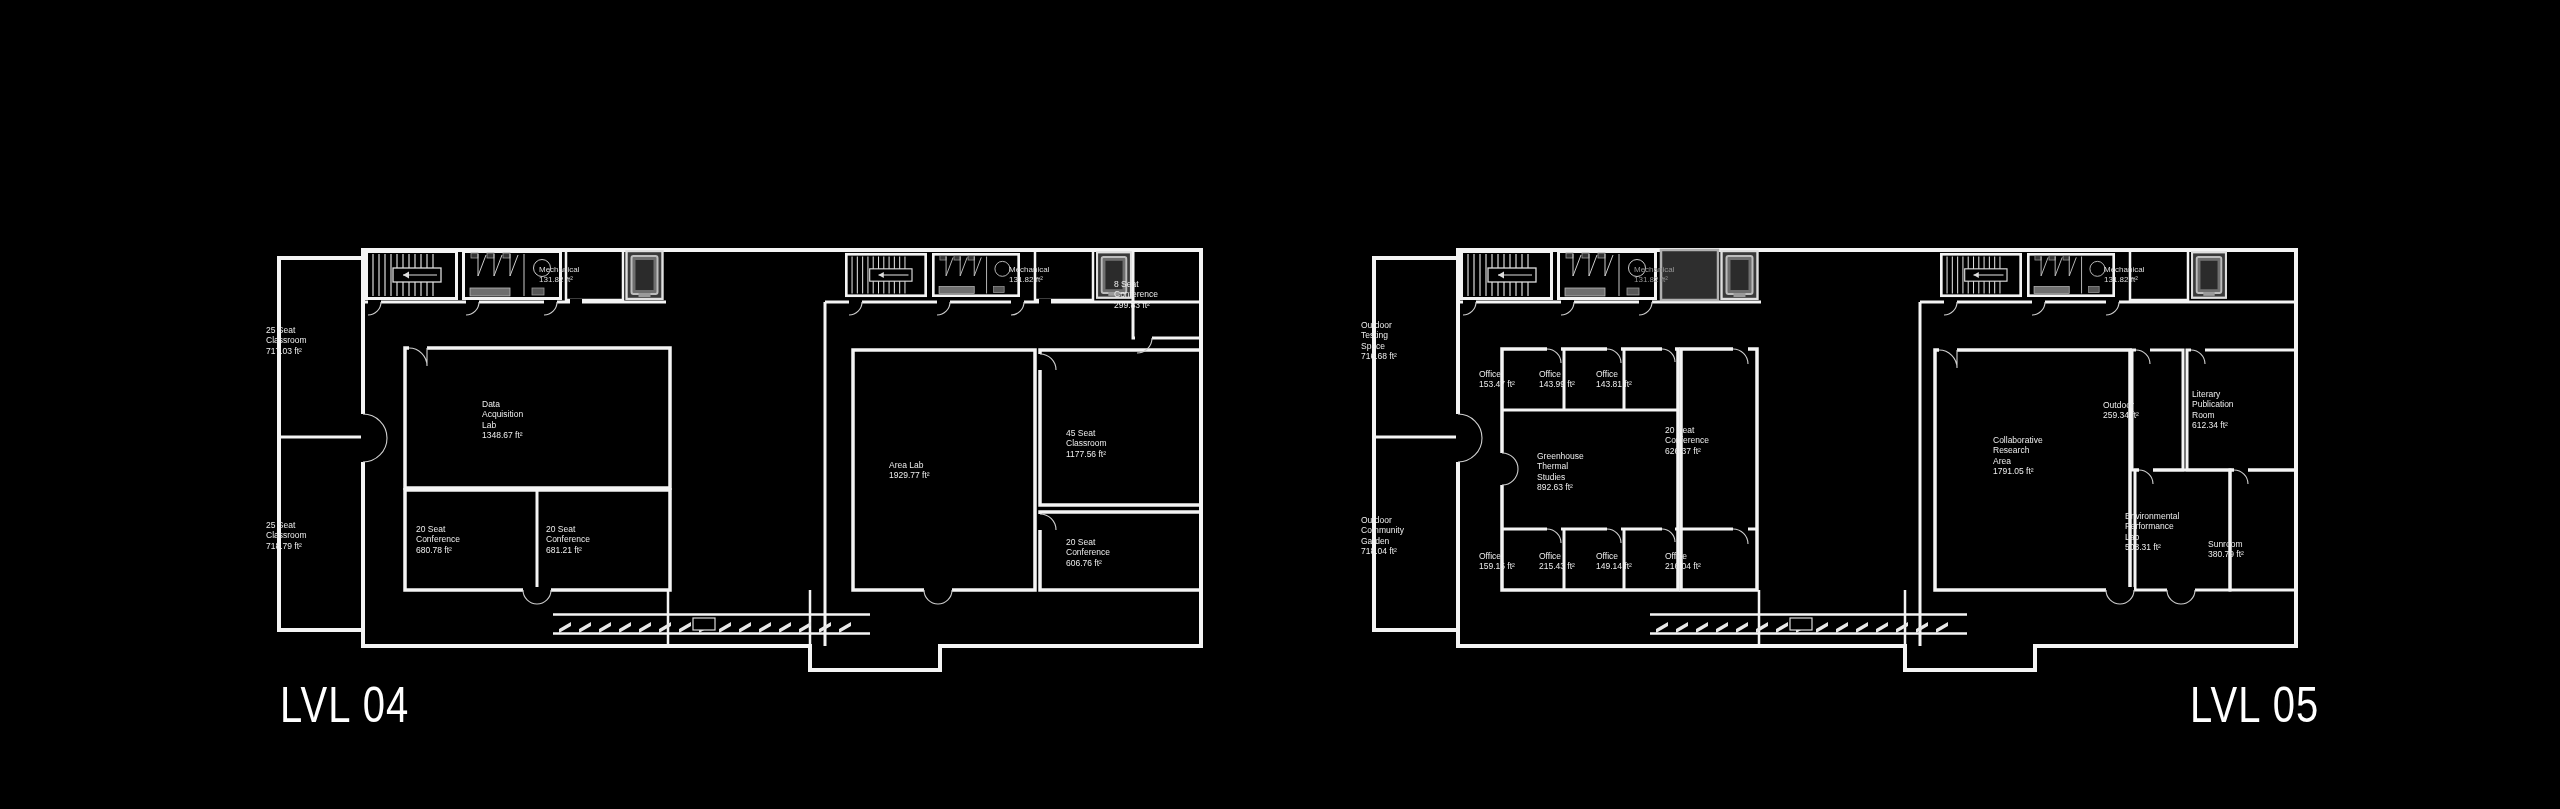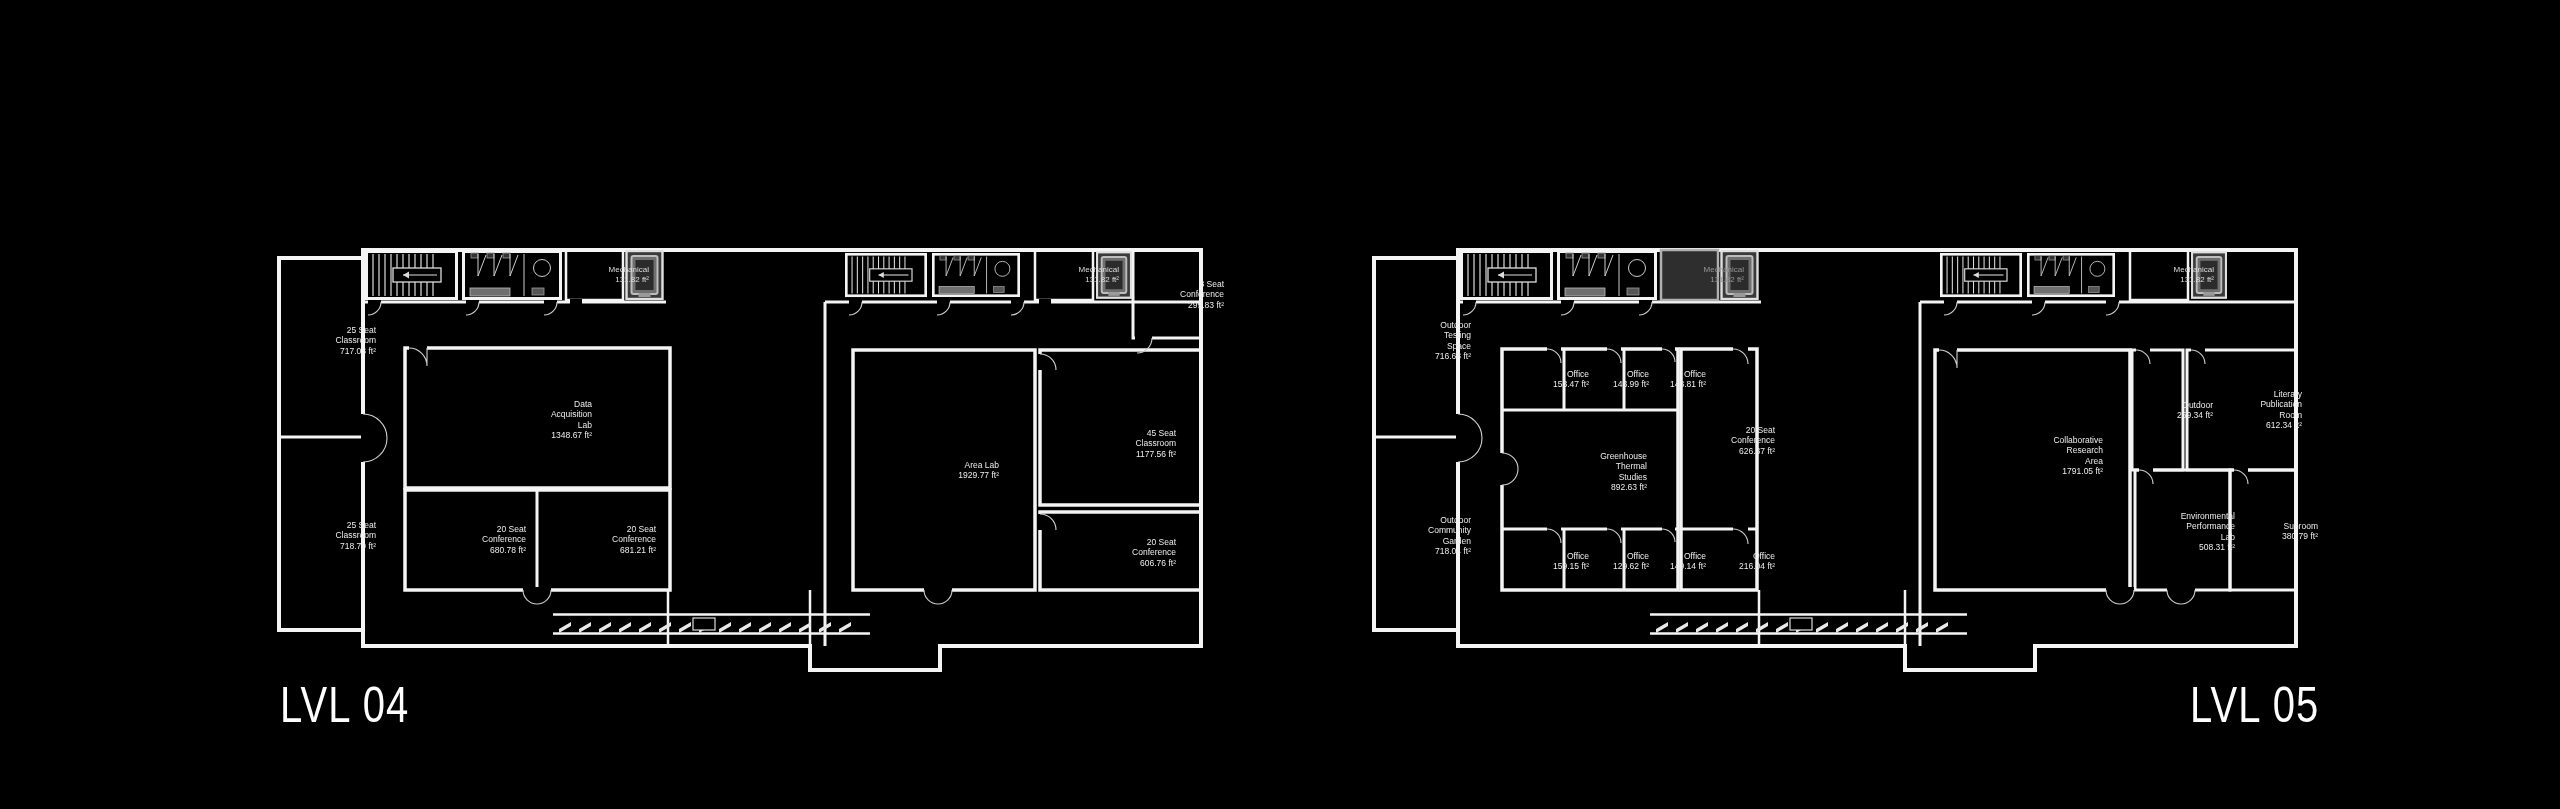--- a/index.html
+++ b/index.html
@@ -1,20 +1,20 @@
 <!DOCTYPE html>
 <html><head>
 <meta charset="utf-8">
 <style>
   html,body{margin:0;padding:0;background:#000;}
   body{width:2560px;height:809px;position:relative;overflow:hidden;
        font-family:"Liberation Sans",sans-serif;}
   .plan{position:absolute;width:932px;height:435px;}
   .plan svg{position:absolute;left:0;top:0;}
-  .room-label{position:absolute;transform:translate(-50%,-50%);text-align:right;
+  .room-label{position:absolute;transform:translate(-50%,-50%);text-align:left;
     color:#ececec;font-size:8.5px;line-height:1.22;width:110px;pointer-events:none;}
   .room-label span{display:block;white-space:pre-line;}
   .core-label{font-size:8px;color:#dedede;}
   .dim .room-label, .room-label.dim{color:#969696;}
   .plan-title{position:absolute;color:#fff;font-size:50px;font-weight:400;
     letter-spacing:1.5px;transform:scaleX(0.8);transform-origin:left top;
     white-space:nowrap;}
 </style>
 </head>
 <body>
@@ -331,21 +331,21 @@
       <span>20 Seat
 Conference</span>
       <span>626.37 ft²</span>
     </div>
   <div class="room-label" style="left:163px;top:313px">
       <span>Office</span>
       <span>159.15 ft²</span>
     </div>
   <div class="room-label" style="left:223px;top:313px">
       <span>Office</span>
-      <span>129.62 ft²</span>
+      <span>215.43 ft²</span>
     </div>
   <div class="room-label" style="left:280px;top:313px">
       <span>Office</span>
       <span>149.14 ft²</span>
     </div>
   <div class="room-label" style="left:349px;top:313px">
       <span>Office</span>
       <span>216.04 ft²</span>
     </div>
   <div class="room-label" style="left:677px;top:208px">
@@ -363,21 +363,21 @@
 Publication
 Room</span>
       <span>612.34 ft²</span>
     </div>
   <div class="room-label" style="left:809px;top:284px">
       <span>Environmental
 Performance
 Lab</span>
       <span>508.31 ft²</span>
     </div>
-  <div class="room-label" style="left:892px;top:283px">
+  <div class="room-label" style="left:892px;top:301px">
       <span>Sunroom</span>
       <span>380.79 ft²</span>
     </div>
   <div class="room-label core-label dim" style="left:318px;top:27px">
       <span>Mechanical</span>
       <span>131.82 ft²</span>
     </div>
   <div class="room-label core-label" style="left:788px;top:27px">
       <span>Mechanical</span>
       <span>131.82 ft²</span>

